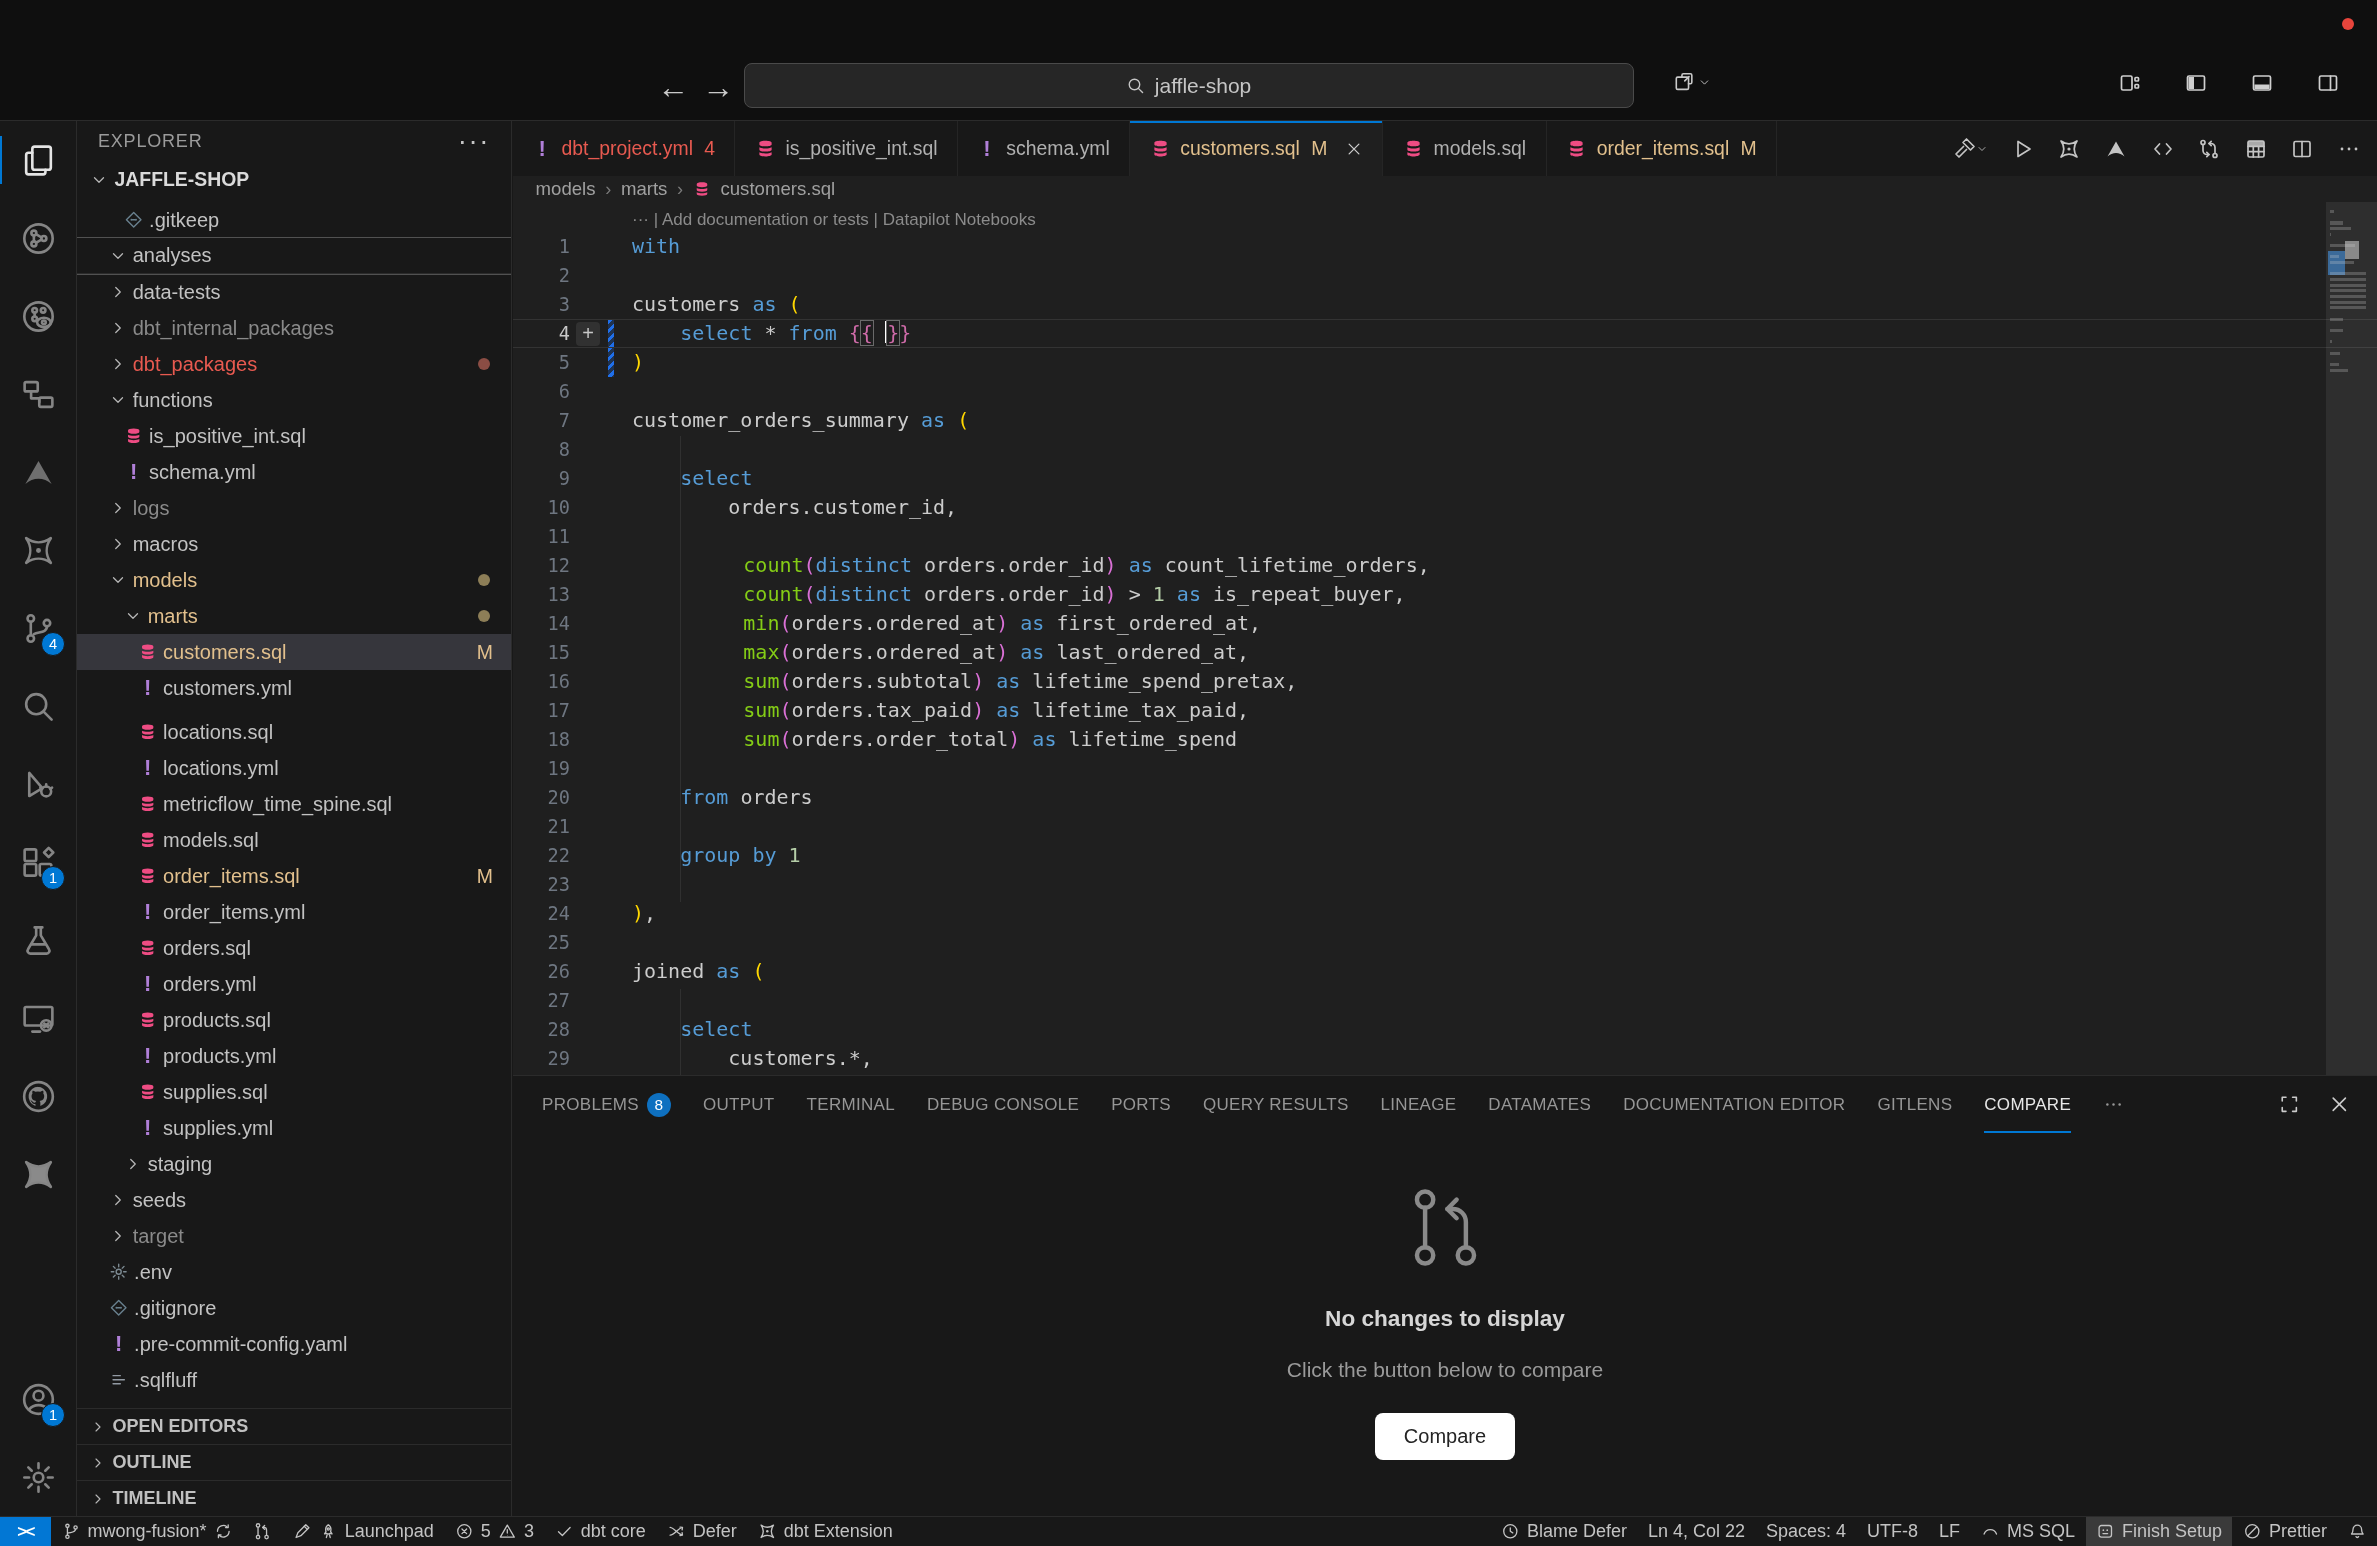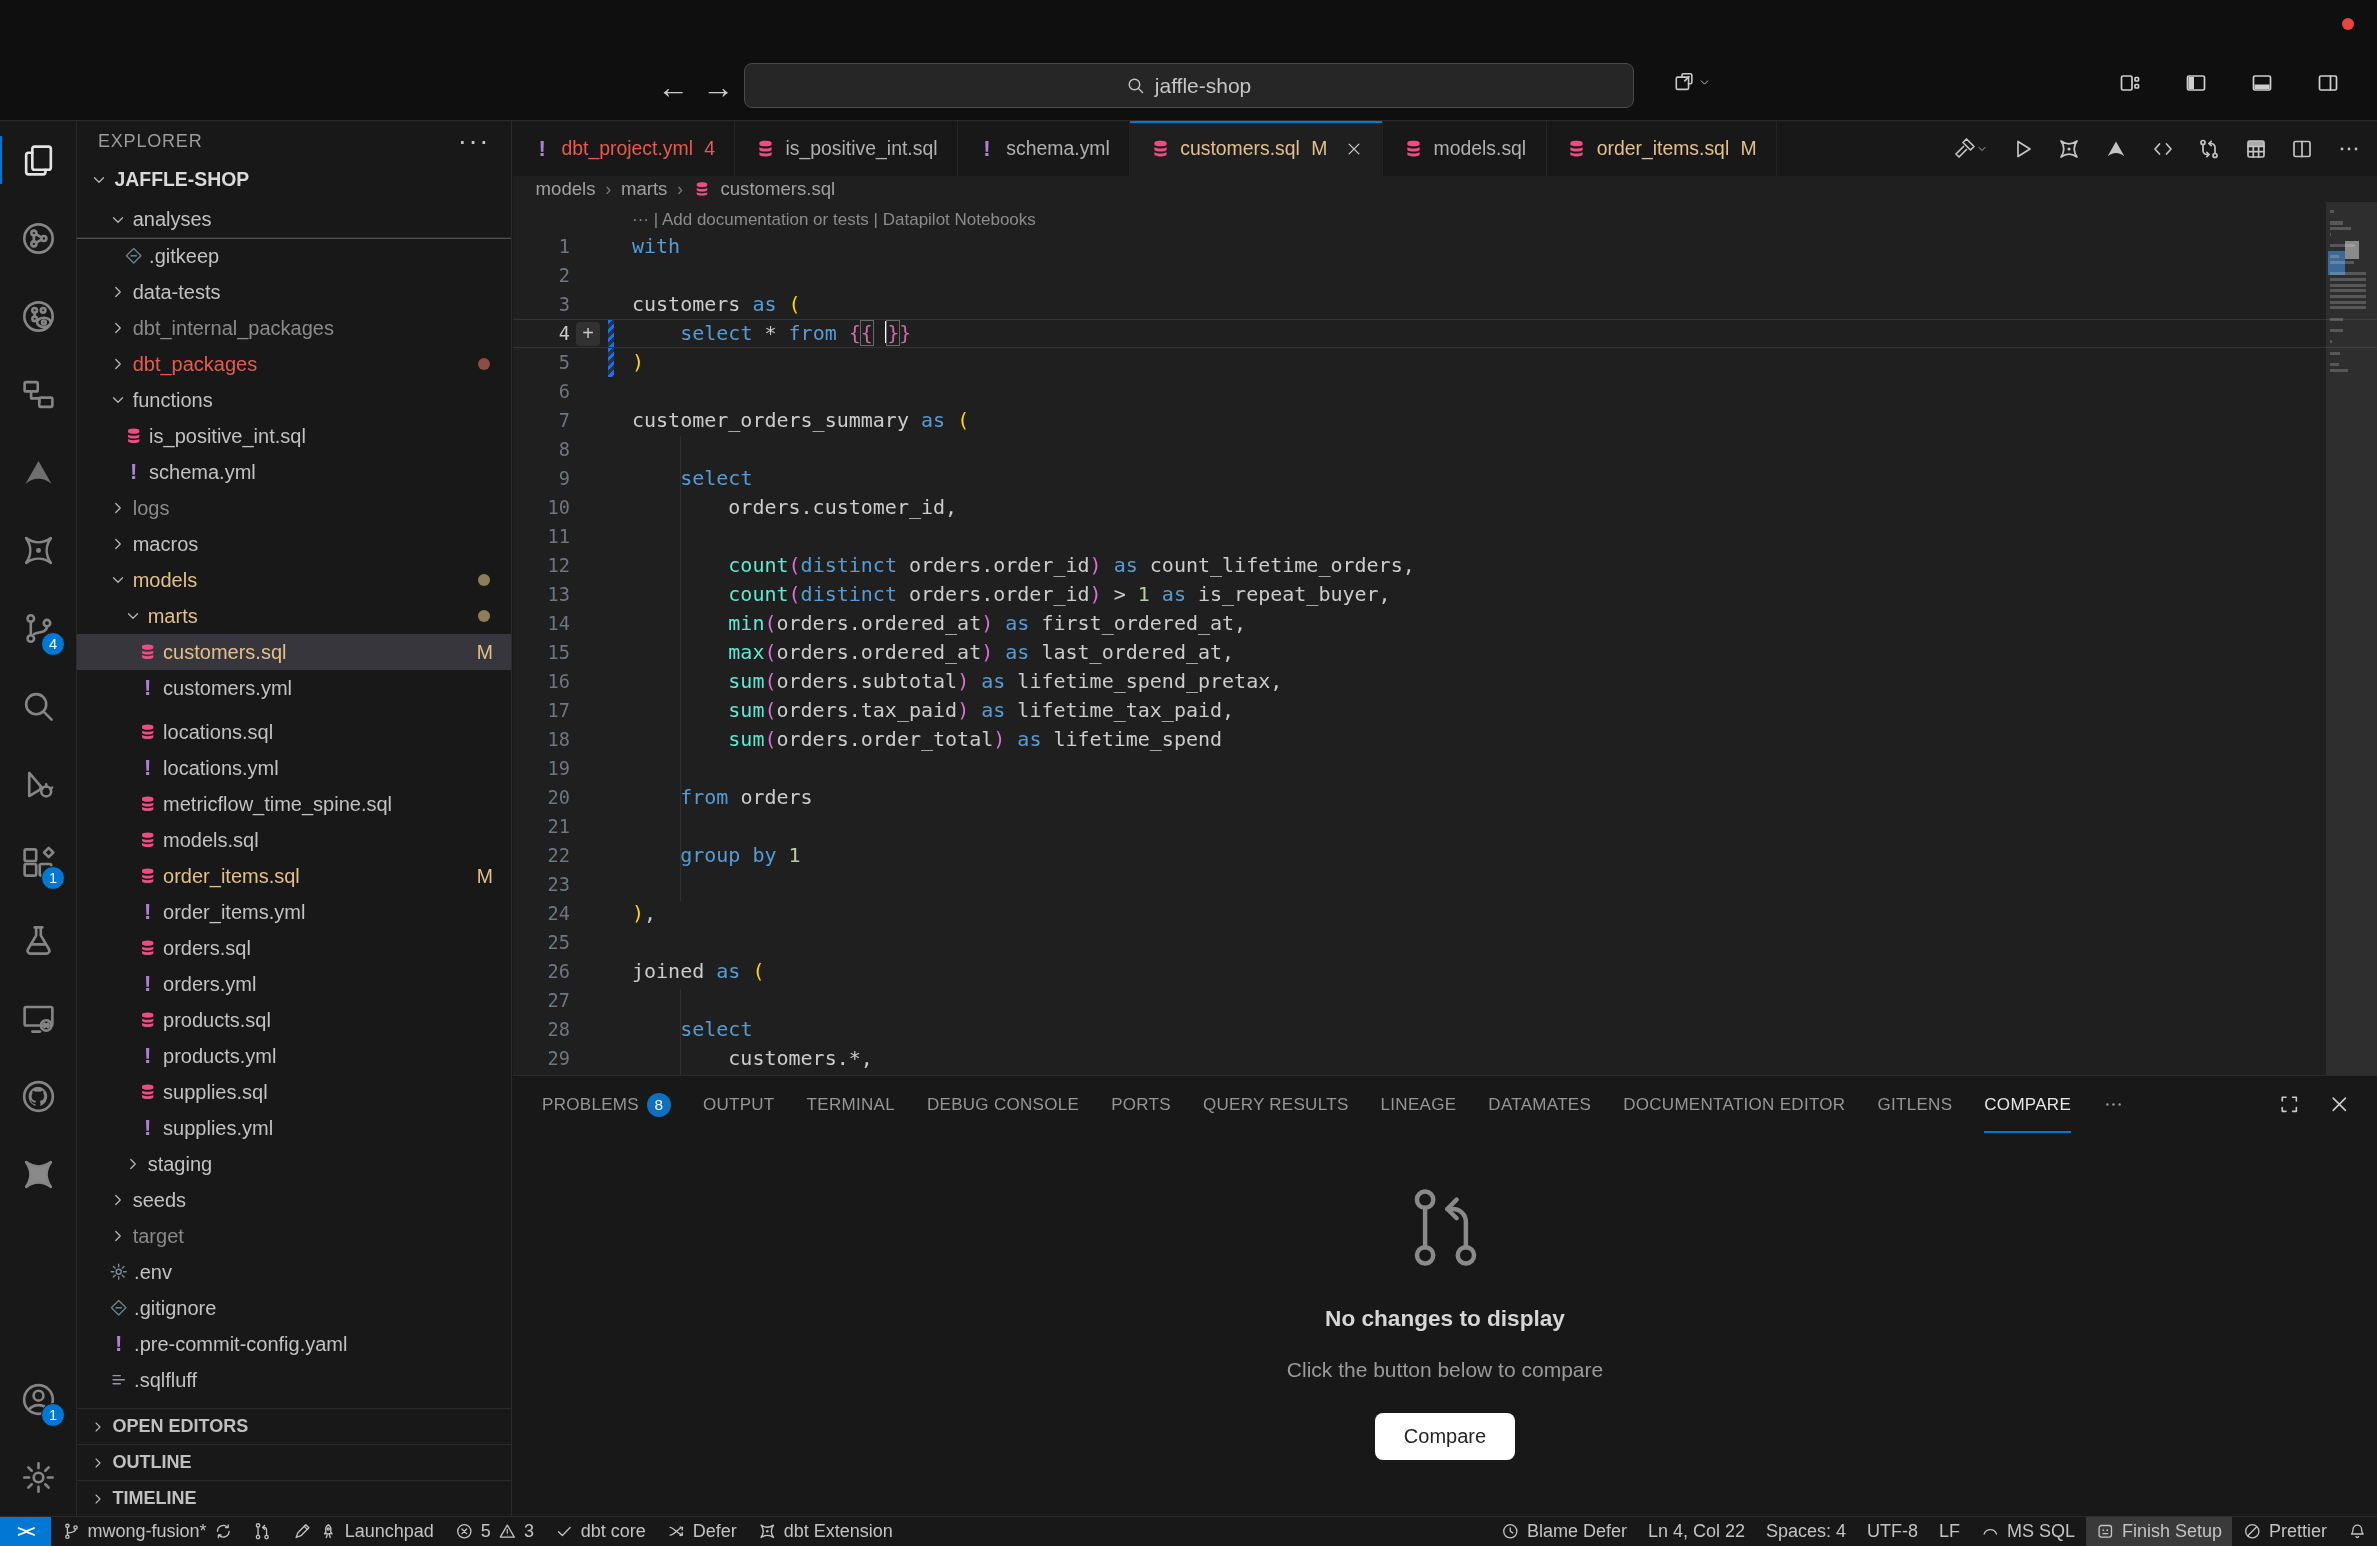--- a/index.html
+++ b/index.html
@@ -68,21 +68,21 @@
   .codelens { height:30px; padding-left:119px; font-family:"Liberation Sans", sans-serif; font-size:17px; color:#8b8b8b; display:flex; align-items:flex-end; padding-bottom:1.6px; }
   .cl { position:relative; height:29px; line-height:29px; font-size:20px; white-space:pre; }
   .cl .ln { position:absolute; left:0; width:57px; text-align:right; color:#6e7681; font-size:18.6px; }
   .cl .codetxt { display:block; margin-left:119px; }
   .cl.cur { border-top:0.8px solid #333333; border-bottom:0.8px solid #333333; line-height:27.5px; }
   .cl.cur .ln { color:#c6c6c6; }
   .plus-btn { position:absolute; left:63px; top:1.6px; width:24px; height:24px; background:#313131; border-radius:4px;
     color:#c8c8c8; font-size:20px; line-height:23.5px; text-align:center; font-family:"Liberation Sans",sans-serif; }
   .chg { position:absolute; left:95px; top:0; bottom:0; width:5.7px;
     background:repeating-linear-gradient(135deg,#1f6feb 0 3.2px, rgba(31,111,235,.25) 3.2px 6.5px); }
-  .tk-k { color:#569cd6; } .tk-f { color:#5eead4; } .tk-n { color:#b5cea8; } .tk-t { color:#cccccc; }
+  .tk-k { color:#569cd6; } .tk-f { color:#84cc16;margin-left:15px; } .tk-n { color:#b5cea8; } .tk-t { color:#cccccc; }
   .tk-p1 { color:#ffd700; } .tk-p2 { color:#da70d6; } .tk-j { color:#cf6ba9; }
   .jb { outline:0.8px solid #6a6a6a; outline-offset:-0.8px; }
   .cursor { display:inline-block; width:2.4px; height:22.6px; background:#ffffff; vertical-align:-3.2px; }
   .guide { position:absolute; width:0.8px; background:rgba(255,255,255,.08); }
   .minimap { position:absolute; top:0; right:0; bottom:0; width:51px; background:rgba(255,255,255,.07); }
   .mm-bar { position:absolute; height:3.2px; background:rgba(210,210,210,.25); }
   .mm-blue { position:absolute; right:32px; top:49px; width:17px; height:24px; background:#3b6a99; }
   .mm-cursor { position:absolute; right:18px; top:39px; width:13.7px; height:18px; background:#8a8a8a; }
 
   
@@ -294,34 +294,34 @@
     </div>
     <div class="sb-root">
       <span id="rootChev">
           <svg class="ic chev" width="18" height="18" viewBox="0 0 24 24" fill="none" stroke="currentColor" stroke-width="1.7" stroke-linecap="round" stroke-linejoin="round">
             <path d="M6 9l6 6 6-6"></path>
           </svg>
         </span>
       <span>JAFFLE-SHOP</span>
     </div>
     <div class="tree" id="tree">
-        <div class="trow focused" style="padding-left: 32px;">
-          <svg class="ic chev" width="18" height="18" viewBox="0 0 24 24" fill="none" stroke="currentColor" stroke-width="1.7" stroke-linecap="round" stroke-linejoin="round">
-            <path d="M6 9l6 6 6-6"></path>
-          </svg>
-          <span class="lbl">analyses</span>
-        </div>
         <div class="trow" style="padding-left: 47px;">
           <svg class="ic i-git" width="19.4" height="19.4" viewBox="0 0 24 24" fill="none" stroke="currentColor" stroke-width="1.7" stroke-linecap="round" stroke-linejoin="round">
             <path d="M12 3l9 9-9 9-9-9z"></path>
             <circle cx="9.2" cy="12" r="1.2" fill="currentColor" stroke="none"></circle>
             <circle cx="14.8" cy="12" r="1.2" fill="currentColor" stroke="none"></circle>
             <path d="M10.4 12h3.2"></path>
           </svg>
           <span class="lbl">.gitkeep</span>
+        </div>
+        <div class="trow focused" style="padding-left: 32px;">
+          <svg class="ic chev" width="18" height="18" viewBox="0 0 24 24" fill="none" stroke="currentColor" stroke-width="1.7" stroke-linecap="round" stroke-linejoin="round">
+            <path d="M6 9l6 6 6-6"></path>
+          </svg>
+          <span class="lbl">analyses</span>
         </div>
         <div class="trow" style="padding-left: 32px; text-align: right;">
           <svg class="ic chev" width="18" height="18" viewBox="0 0 24 24" fill="none" stroke="currentColor" stroke-width="1.7" stroke-linecap="round" stroke-linejoin="round">
             <path d="M9 6l6 6-6 6"></path>
           </svg>
           <span class="lbl">data-tests</span>
         </div>
         <div class="trow dim" style="padding-left: 32px;">
           <svg class="ic chev" width="18" height="18" viewBox="0 0 24 24" fill="none" stroke="currentColor" stroke-width="1.7" stroke-linecap="round" stroke-linejoin="round">
             <path d="M9 6l6 6-6 6"></path>

